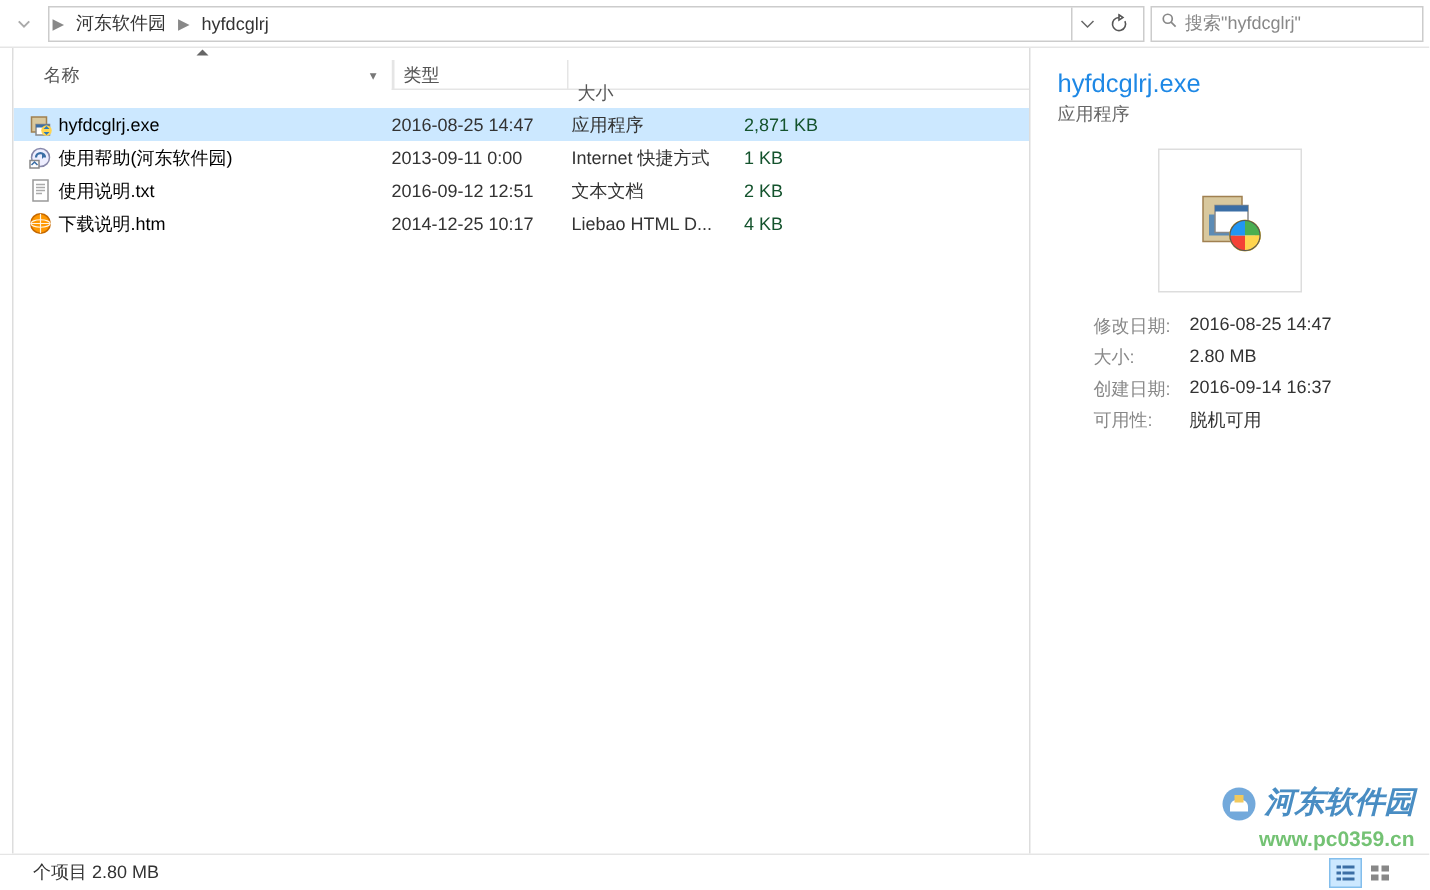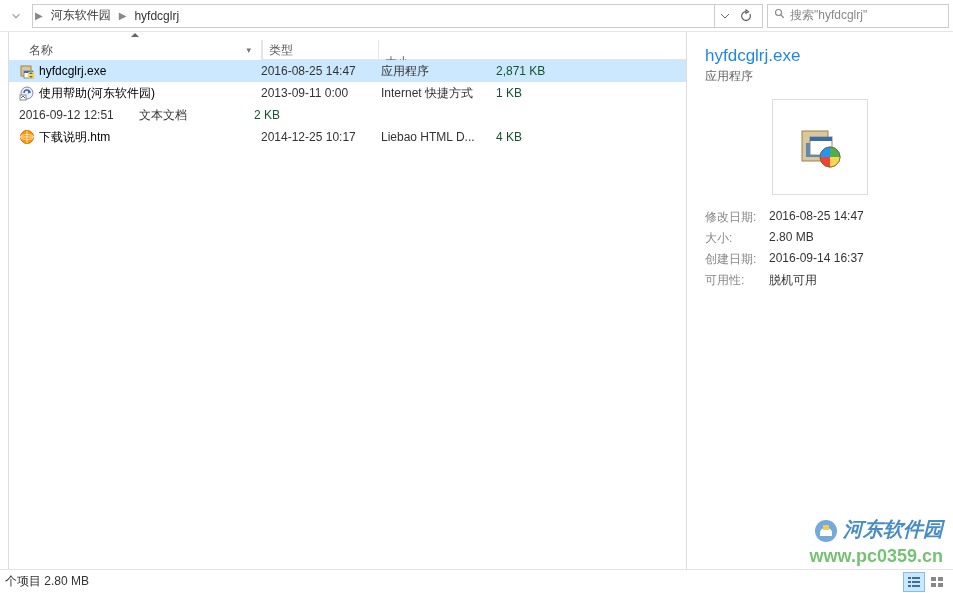--- a/index.html
+++ b/index.html
@@ -15,21 +15,21 @@
     .refresh-btn { width: 24px; height: 24px; display: flex; align-items: center; justify-content: center; margin-right: 4px; }
     .search-box { width: 182px; height: 24px; border: 1px solid #ccc; display: flex; align-items: center; padding: 0 6px; }
     .search-box span.ph { color: #888; flex: 1; }
     .search-icon { margin-right: 4px; color: #666; }
     
     .main-area { display: flex; height: 537px; }
     
     .left-strip { width: 9px; background: #fff; border-right: 1px solid #ddd; position: relative; }
     .splitter { width: 5px; position: absolute; right: -3px; top: 0; bottom: 0; cursor: ew-resize; }
     
-    .file-pane { flex: 1; display: flex; flex-direction: column; }
+    .file-pane { flex: 1; display: flex; flex-direction: column; gap: 12px; }
     .columns-header { display: flex; border-bottom: 1px solid #e5e5e5; height: 28px; padding-top: 8px; }
     .col-h { color: #555; padding: 0 6px; display: flex; align-items: center; height: 20px; }
     .col-name { width: 252px; padding-left: 20px; }
     .col-name.sorted { background: #fff; position: relative; }
     .sort-arrow { position: absolute; top: -7px; left: 50%; transform: translateX(-50%); width: 0; height: 0; border-left: 4px solid transparent; border-right: 4px solid transparent; border-bottom: 4px solid #666; }
     .col-date { width: 120px; }
     .col-type { width: 115px; text-align: center; }
     .col-size { width: 85px; text-align: right; margin-top: 12px; }
     .col-resizer { width: 1px; background: #e5e5e5; height: 20px; margin-top: 0; }
     
@@ -41,32 +41,32 @@
     .cell-date { width: 120px; color: #333; }
     .cell-type { width: 115px; color: #333; }
     .cell-size { width: 85px; padding-right: 10px; color: #14532d; }
     
     .preview-pane { width: 267px; border-left: 1px solid #ddd; padding: 14px 18px; color: #333; }
     .preview-title { color: #1e88e5; font-size: 17px; font-weight: normal; margin-bottom: 2px; }
     .preview-subtitle { color: #666; margin-bottom: 14px; }
     .preview-thumb { width: 96px; height: 96px; border: 1px solid #ddd; margin: 0 auto 8px; display: flex; align-items: center; justify-content: center; }
     .preview-meta { margin-top: 12px; }
     .preview-meta-row { display: flex; padding: 2px 0; }
-    .meta-label { color: #888; width: 62px; text-align: left; }
+    .meta-label { color: #888; width: 62px; text-align: left; margin-left: 24px; }
     .meta-value { color: #333; margin-left: 2px; }
     
-    .status-bar { height: 24px; border-top: 1px solid #e5e5e5; display: flex; align-items: center; padding: 0 5px; }
+    .status-bar { height: 24px; border-top: 1px solid #e5e5e5; display: flex; align-items: center; padding: 0 22px; }
     .status-text { color: #333; }
     .status-right { margin-left: auto; display: flex; gap: 1px; }
     .view-btn { width: 22px; height: 20px; border: 1px solid transparent; display: flex; align-items: center; justify-content: center; }
     .view-btn.active { border: 1px solid #83beec; background: #cce8ff; }
     
     .watermark { position: absolute; right: 10px; bottom: 26px; text-align: right; opacity: 0.85; }
     .watermark .cn { color: #2a7ab9; font-size: 20px; font-weight: bold; font-style: italic; }
-    .watermark .url { color: #5cb85c; font-size: 18px; font-weight: bold; }
+    .watermark .url { color: #5cb85c; font-size: 14px; font-weight: bold; }
     .wm-icon { display: inline-block; vertical-align: middle; margin-right: 2px; }
   </style>
 </head>
 <body>
 
 <div class="toolbar">
   <div class="nav-btn">
     <svg viewBox="0 0 16 16">
         <path d="M4 6l4 4 4-4" stroke="#aaa" stroke-width="1.5" fill="none"></path>
       </svg>
@@ -146,20 +146,29 @@
                 <path d="M2 13l2-2 2 2" stroke="#3b6ea5" fill="none"></path>
               </svg>
             </span>
             <span>使用帮助(河东软件园)</span>
           </div>
           <div class="cell-date">2013-09-11 0:00</div>
           <div class="cell-type">Internet 快捷方式</div>
           <div class="cell-size">1 KB</div>
         </div>
         <div class="row">
+          <div class="cell-name">
+            <span class="file-icon">
+              <svg width="16" height="16">
+                <rect x="3" y="1" width="10" height="14" fill="#fff" stroke="#999"></rect>
+                <path d="M5 4h6M5 6h6M5 8h6M5 10h4" stroke="#aaa" stroke-width="1"></path>
+              </svg>
+            </span>
+            <span>使用说明.txt</span>
+          </div>
           <div class="cell-date">2016-09-12 12:51</div>
           <div class="cell-type">文本文档</div>
           <div class="cell-size">2 KB</div>
         </div>
         <div class="row">
           <div class="cell-name">
             <span class="file-icon">
               <svg width="16" height="16">
                 <circle cx="8" cy="8" r="6.5" fill="#ff9800" stroke="#c66900"></circle>
                 <ellipse cx="8" cy="8" rx="6.5" ry="2.5" fill="none" stroke="#fff3e0" stroke-width="0.8"></ellipse>

